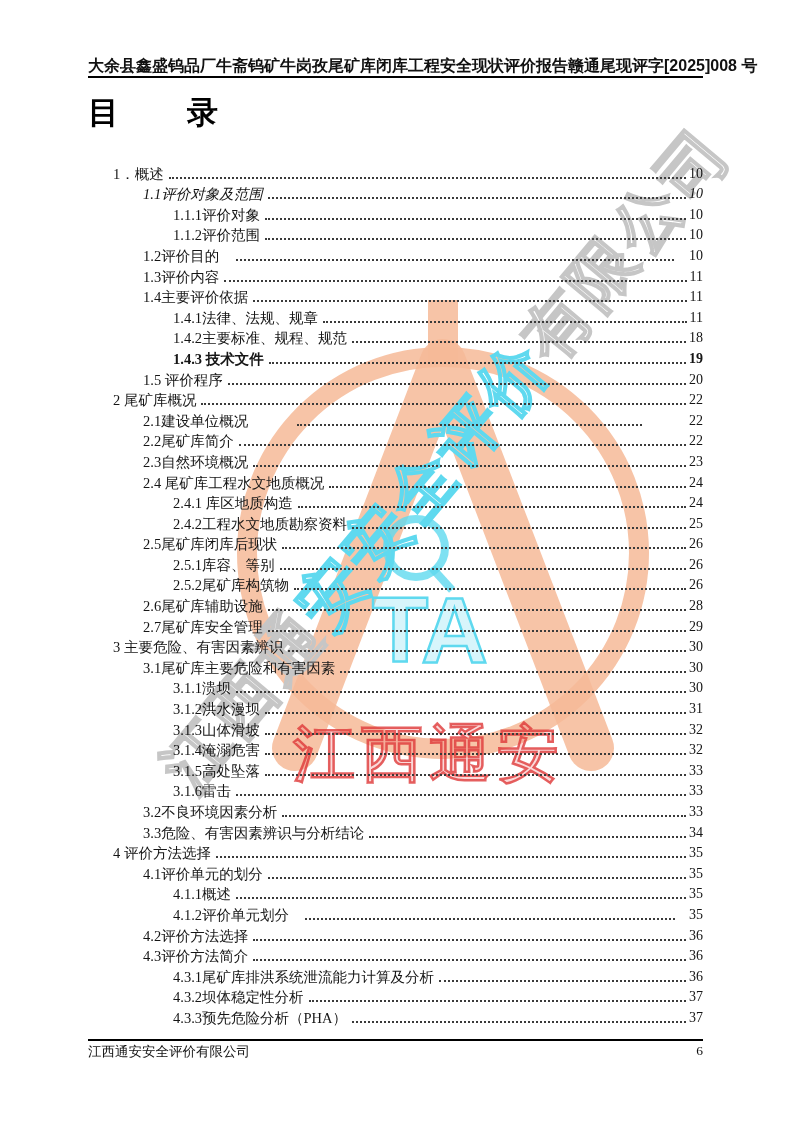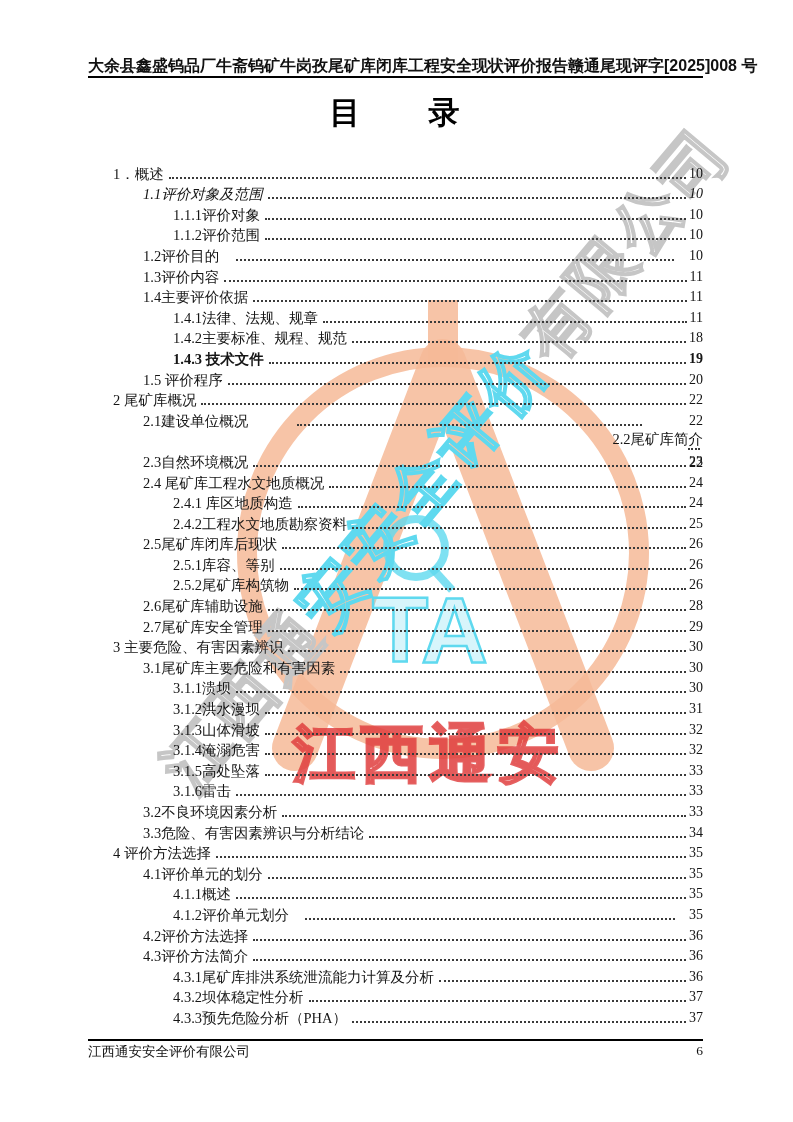--- a/index.html
+++ b/index.html
@@ -17,38 +17,38 @@
   .wm-diag{
     position:absolute;left:142px;top:752px;
     transform:rotate(-50deg);transform-origin:0 0;
     font-size:66px;font-weight:bold;letter-spacing:4px;white-space:nowrap;
     font-family:"Liberation Sans","DejaVu Sans",sans-serif;
   }
   .wm-diag span{color:transparent;-webkit-text-stroke:2px #c6c6c6;}
   .wm-diag span.cyan{-webkit-text-stroke:2px #5fd9ef;}
   .wm-red{
     position:absolute;left:293px;top:712px;
-    font-size:62px;font-weight:bold;letter-spacing:6px;white-space:nowrap;
+    font-size:62px;font-weight:normal;letter-spacing:6px;white-space:nowrap;
     color:rgba(240,120,120,0.28);
     -webkit-text-stroke:2.5px rgba(222,58,58,0.8);
     font-family:"Liberation Sans","DejaVu Sans",sans-serif;
   }
 
   
   .content{position:absolute;left:88px;top:0;width:615px;z-index:1;}
   .hdr{
     position:absolute;left:0;top:56px;width:615px;
     display:flex;justify-content:space-between;align-items:flex-end;
     font-family:"Liberation Sans","DejaVu Sans",sans-serif;
     font-weight:bold;font-size:16px;color:#111;white-space:nowrap;
   }
   .hdr-rule{position:absolute;left:0;top:76px;width:615px;border-top:2px solid #000;}
   .doc-title{
     position:absolute;left:0;top:92px;width:615px;
-    text-align:center;font-size:31px;font-weight:bold;color:#000;
+    text-align:left;font-size:31px;font-weight:bold;color:#000;
     font-family:"Liberation Sans","DejaVu Sans",sans-serif;
     letter-spacing:2px;
   }
   .toc{position:absolute;left:0;top:162px;width:615px;}
   .toc-row{
     display:flex;align-items:flex-end;
     height:20.6px;font-size:14.5px;color:#151515;
   }
   .toc-label{white-space:nowrap;line-height:18px;}
   .toc-leader{
@@ -157,21 +157,21 @@
         <div class="toc-row" style="padding-left: 25px; text-align: center;">
           <span class="toc-label">2 尾矿库概况</span>
           <span class="toc-leader"></span>
           <span class="toc-page">22</span>
         </div>
         <div class="toc-row" style="padding-left: 55px; gap: 44px;">
           <span class="toc-label">2.1建设单位概况</span>
           <span class="toc-leader"></span>
           <span class="toc-page">22</span>
         </div>
-        <div class="toc-row" style="padding-left: 55px; flex-direction: column;">
+        <div class="toc-row" style="padding-left: 55px;">
           <span class="toc-label">2.2尾矿库简介</span>
           <span class="toc-leader"></span>
           <span class="toc-page">22</span>
         </div>
         <div class="toc-row" style="padding-left: 55px;">
           <span class="toc-label">2.3自然环境概况</span>
           <span class="toc-leader"></span>
           <span class="toc-page">23</span>
         </div>
         <div class="toc-row" style="padding-left: 55px;">

